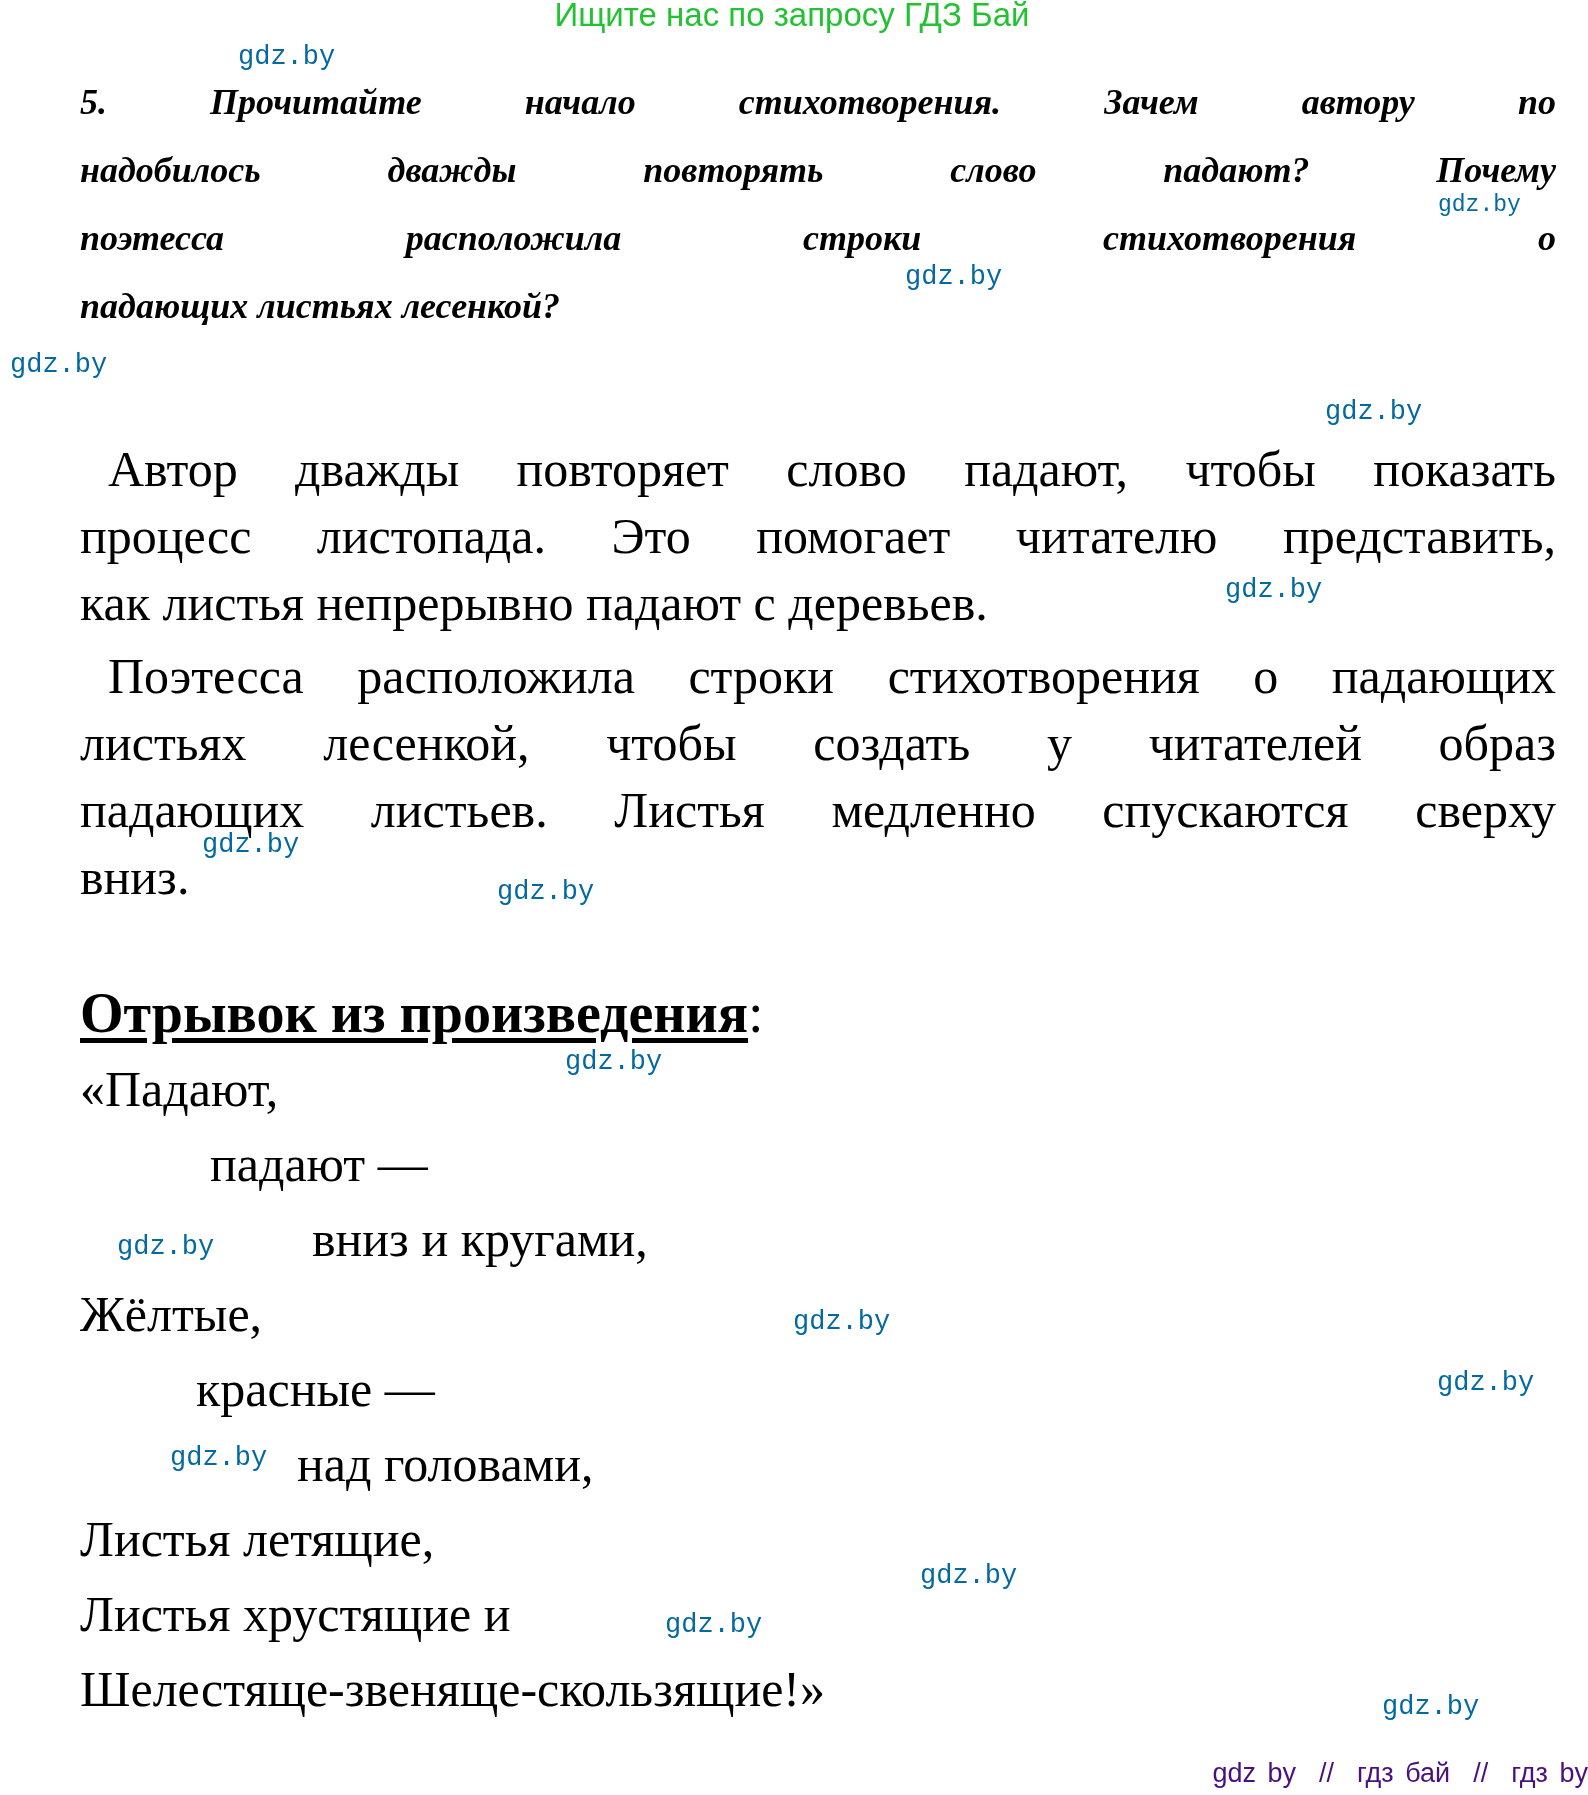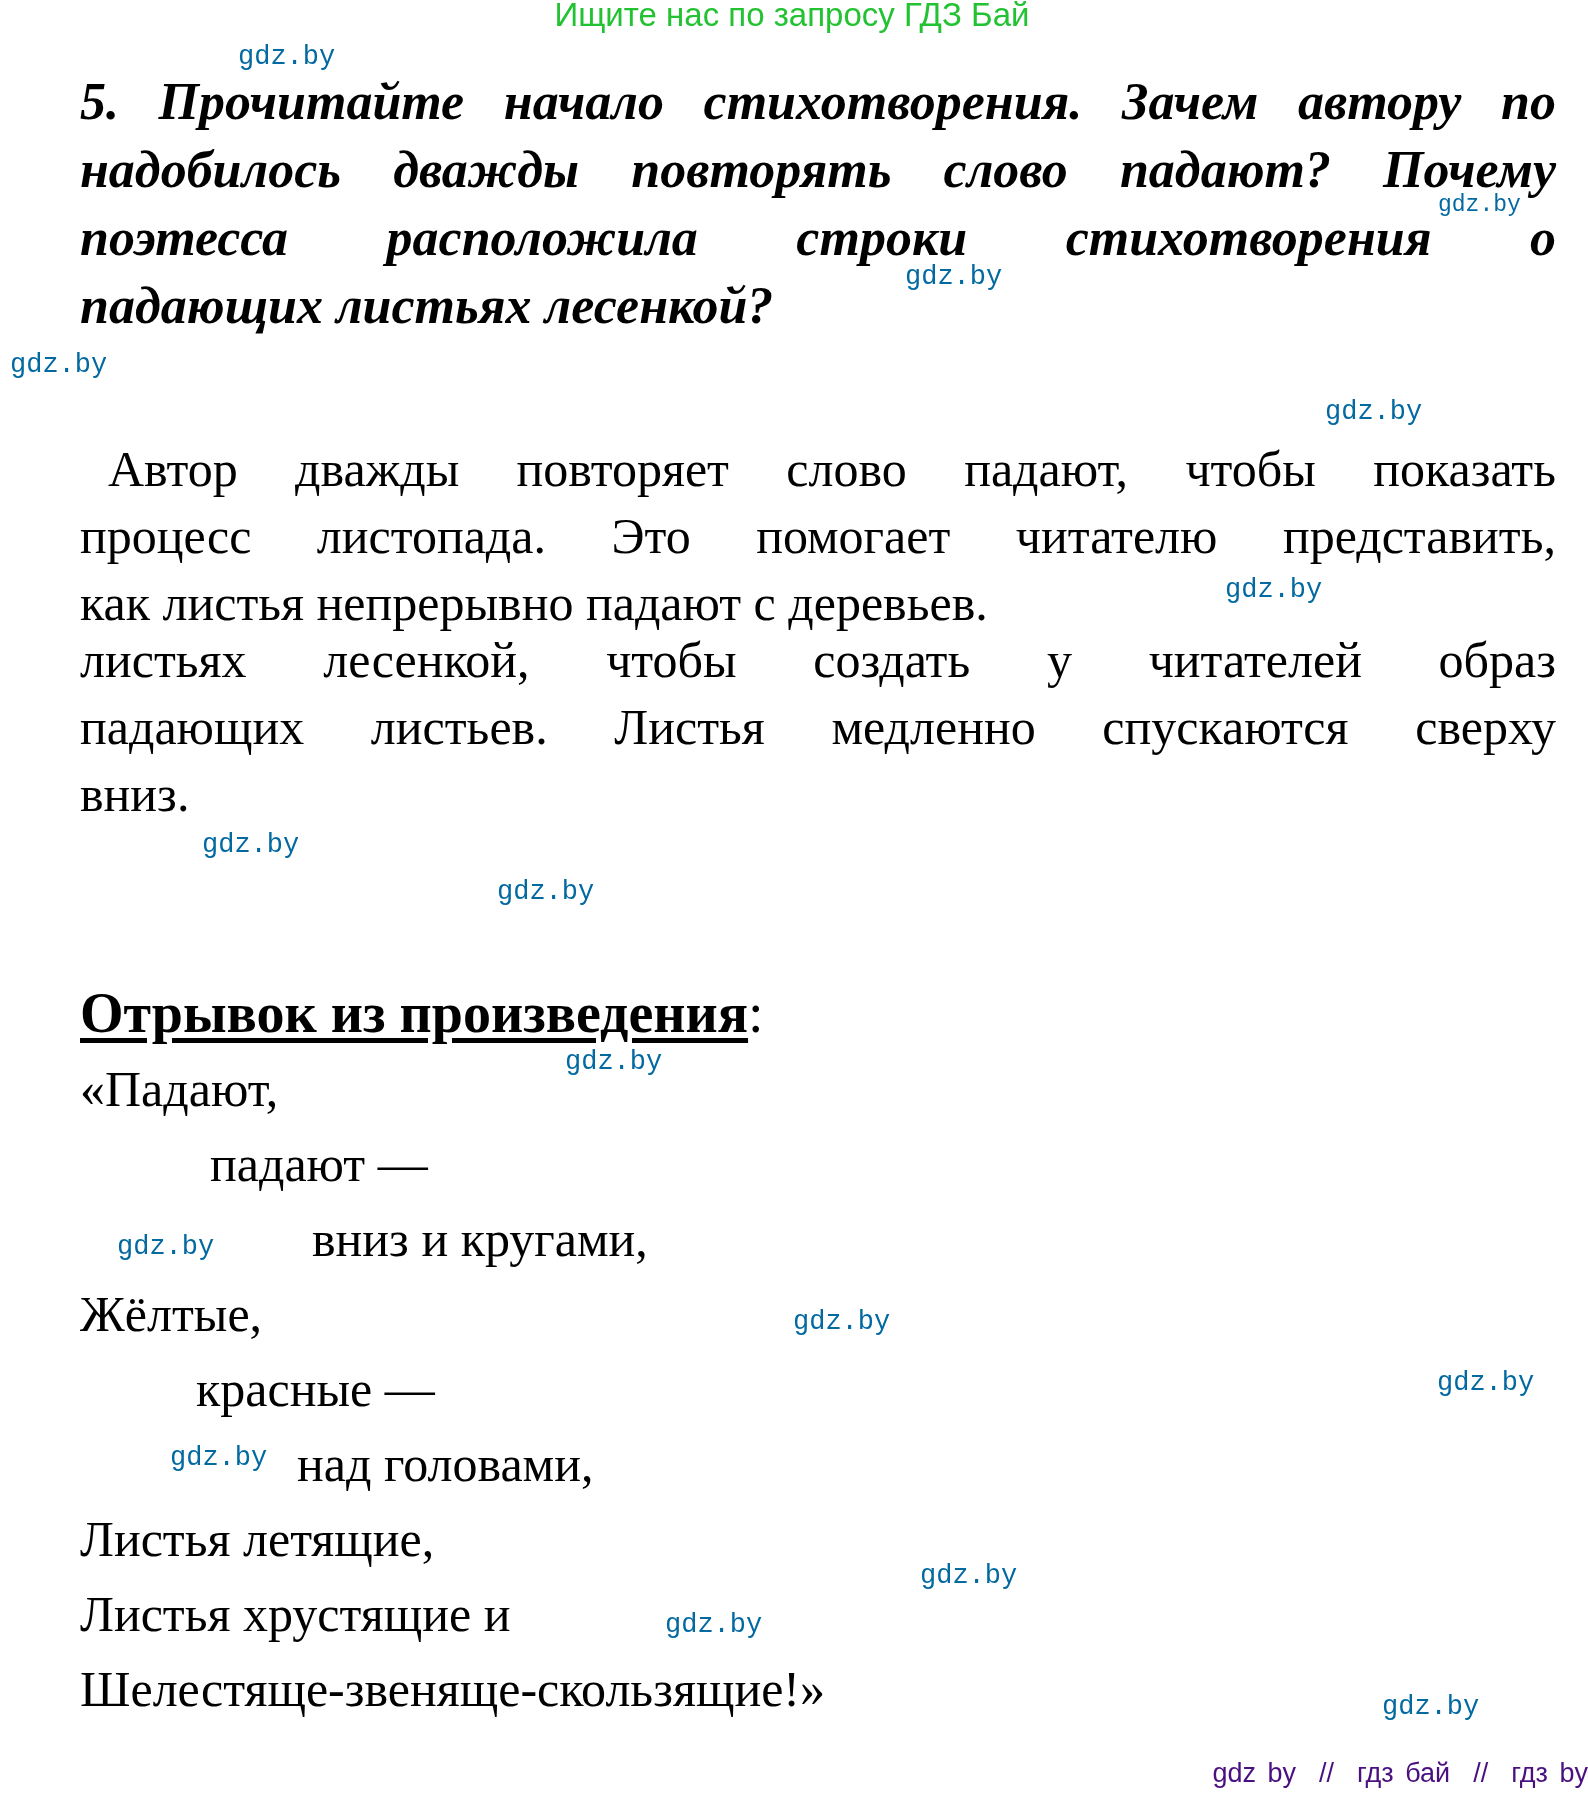--- a/index.html
+++ b/index.html
@@ -1,21 +1,21 @@
 <!DOCTYPE html>
 <html><head>
 <meta charset="utf-8">
 <style>
   html, body { margin: 0; padding: 0; background: #ffffff; }
   body { width: 1588px; height: 1795px; position: relative; overflow: hidden; }
   .abs { position: absolute; white-space: nowrap; }
   .header-ad { top: 0px; left: 0; width: 1584px; text-align: center; color: #22c232; font-family: "Liberation Sans", sans-serif; font-size: 33px; line-height: 30px; }
   .footer-ad { top: 1758px; left: 0; width: 1588px; text-align: center; color: #4a1080; font-family: "Liberation Sans", sans-serif; font-size: 27px; line-height: 30px; word-spacing: 4px; }
   .wm { color: #0369a1; font-family: Liberation Mono, monospace; font-size: 27px; line-height: 30px; }
-  .question { left: 80px; width: 1476px; font-family: "Liberation Serif", serif; font-weight: bold; font-style: italic; font-size: 52px; line-height: 68px; color: #000; text-align: justify; text-align-last: left; }
+  .question { left: 80px; width: 1476px; font-family: "Liberation Serif", serif; font-weight: bold; font-style: italic; font-size: 36px; line-height: 68px; color: #000; text-align: justify; text-align-last: left; }
   .qline { display: block; white-space: nowrap; text-align: justify; text-align-last: justify; height: 68px; }
   .qline.last { text-align-last: left; }
   .answer { left: 80px; width: 1476px; font-family: "Liberation Serif", serif; font-size: 50px; line-height: 67px; color: #000; }
   .aline { display: block; white-space: nowrap; text-align: justify; text-align-last: justify; height: 67px; }
   .aline.last { text-align-last: left; }
   .indent { padding-left: 28px; margin-top: 16px; }
   .excerpt-title { left: 80px; font-family: "Liberation Serif", serif; font-weight: bold; font-size: 56px; line-height: 60px; color: #000; }
   .excerpt-title .u { text-decoration: underline; text-decoration-thickness: 5px; text-underline-offset: 6px; }
   .poem { font-family: "Liberation Serif", serif; font-size: 50px; line-height: 60px; color: #000; }
 </style>
@@ -31,20 +31,21 @@
   <span class="qline last">падающих листьях лесенкой?</span>
 </div>
 
 <div class="abs answer" style="top:420px;">
   <span class="aline indent">Автор дважды повторяет слово падают, чтобы показать</span>
   <span class="aline">процесс листопада. Это помогает читателю представить,</span>
   <span class="aline last">как листья непрерывно падают с деревьев.</span>
 </div>
 
 <div class="abs answer" style="top:627px;">
+  <span class="aline indent">Поэтесса расположила строки стихотворения о падающих</span>
   <span class="aline">листьях лесенкой, чтобы создать у читателей образ</span>
   <span class="aline">падающих листьев. Листья медленно спускаются сверху</span>
   <span class="aline last">вниз.</span>
 </div>
 
 <div class="abs excerpt-title" style="top:983px;">
   <span class="u">Отрывок из произведения</span><span style="font-weight:normal">:</span>
 </div>
 
 <div class="abs poem" style="top:1059px; left:80px;">«Падают,</div>

